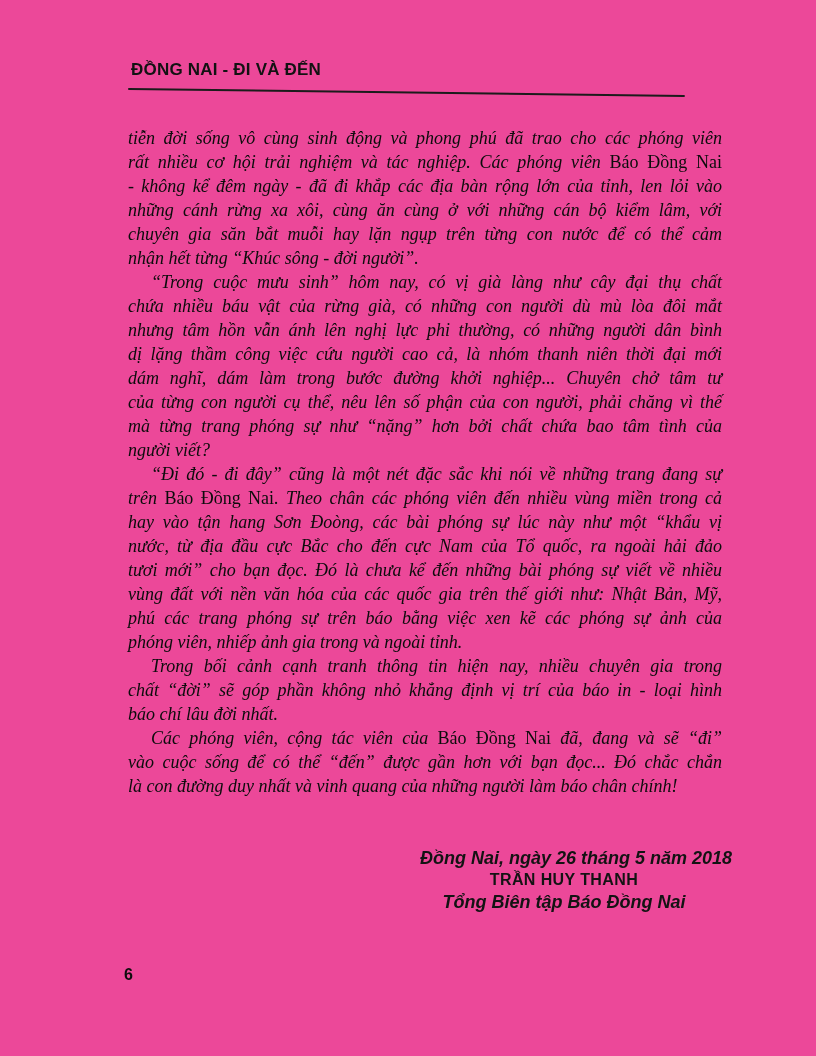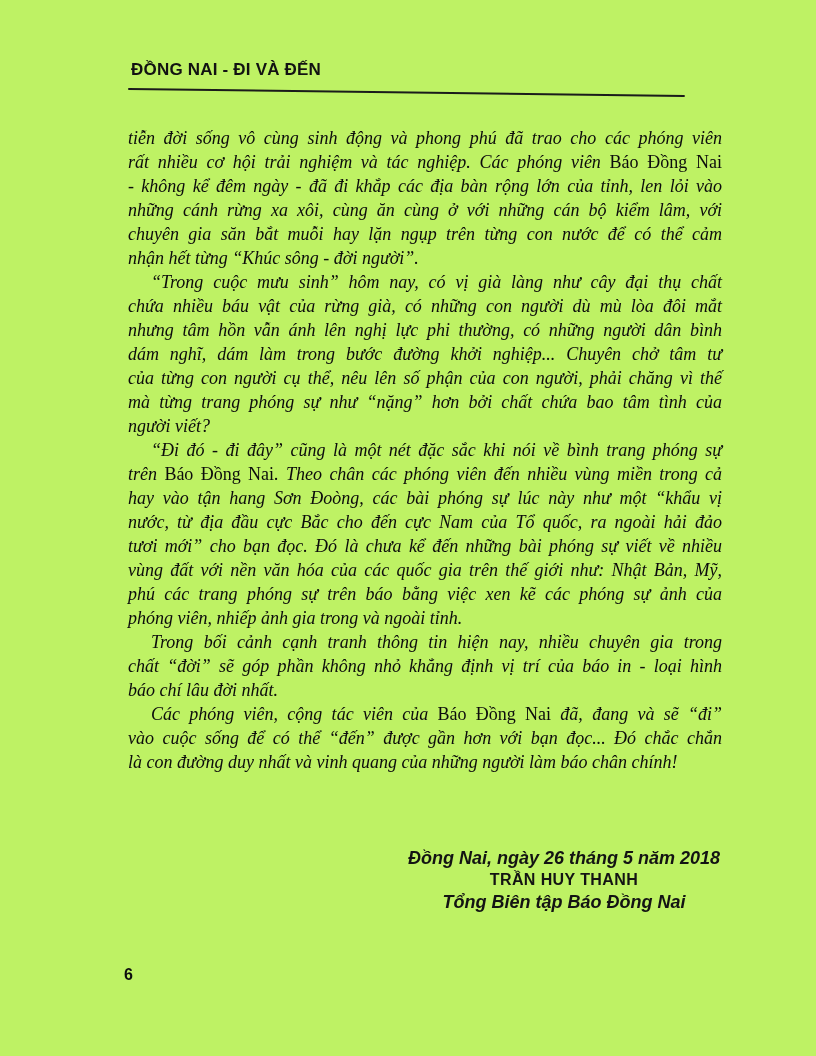--- a/index.html
+++ b/index.html
@@ -6,21 +6,21 @@
   body {
     width: 816px; height: 1056px;
     background: #ffffff;
     position: relative;
     font-family: "Liberation Serif", serif;
     color: #0d0d0d;
     overflow: hidden;
   }
   .page {
     position: absolute; inset: 0;
-    background: #bef264;
+    background: #ec4899;
   }
   .header-title {
     position: absolute; left: 131px; top: 60px;
     font-family: "Liberation Sans", sans-serif;
     font-weight: bold;
     font-size: 17px;
     letter-spacing: 0.2px;
     color: #121212;
     white-space: nowrap;
   }
@@ -57,20 +57,21 @@
     text-align: center;
     font-family: "Liberation Sans", sans-serif;
     color: #131313;
   }
   .sig-date {
     font-style: italic;
     font-weight: bold;
     font-size: 18px;
     line-height: 22px;
     white-space: nowrap;
+    text-align: right;
   }
   .sig-name {
     font-weight: bold;
     font-size: 16px;
     letter-spacing: 0.4px;
     line-height: 22px;
     white-space: nowrap;
   }
   .sig-role {
     font-style: italic;
@@ -102,27 +103,28 @@
         <div class="line">rất nhiều cơ hội trải nghiệm và tác nghiệp. Các phóng viên <span class="roman">Báo Đồng Nai</span></div>
         <div class="line">- không kể đêm ngày - đã đi khắp các địa bàn rộng lớn của tỉnh, len lỏi vào</div>
         <div class="line">những cánh rừng xa xôi, cùng ăn cùng ở với những cán bộ kiểm lâm, với</div>
         <div class="line">chuyên gia săn bắt muỗi hay lặn ngụp trên từng con nước để có thể cảm</div>
         <div class="line last">nhận hết từng “Khúc sông - đời người”.</div>
       </div>
       <div class="para indent">
         <div class="line">“Trong cuộc mưu sinh” hôm nay, có vị già làng như cây đại thụ chất</div>
         <div class="line">chứa nhiều báu vật của rừng già, có những con người dù mù lòa đôi mắt</div>
         <div class="line">nhưng tâm hồn vẫn ánh lên nghị lực phi thường, có những người dân bình</div>
+        <div class="line">dị lặng thầm công việc cứu người cao cả, là nhóm thanh niên thời đại mới</div>
         <div class="line">dám nghĩ, dám làm trong bước đường khởi nghiệp... Chuyên chở tâm tư</div>
         <div class="line">của từng con người cụ thể, nêu lên số phận của con người, phải chăng vì thế</div>
         <div class="line">mà từng trang phóng sự như “nặng” hơn bởi chất chứa bao tâm tình của</div>
         <div class="line last">người viết?</div>
       </div>
       <div class="para indent">
-        <div class="line">“Đi đó - đi đây” cũng là một nét đặc sắc khi nói về bình trang phóng sự</div>
+        <div class="line">“Đi đó - đi đây” cũng là một nét đặc sắc khi nói về những trang đang sự</div>
         <div class="line">trên <span class="roman">Báo Đồng Nai</span>. Theo chân các phóng viên đến nhiều vùng miền trong cả</div>
         <div class="line">hay vào tận hang Sơn Đoòng, các bài phóng sự lúc này như một “khẩu vị</div>
         <div class="line">nước, từ địa đầu cực Bắc cho đến cực Nam của Tổ quốc, ra ngoài hải đảo</div>
         <div class="line">tươi mới” cho bạn đọc. Đó là chưa kể đến những bài phóng sự viết về nhiều</div>
         <div class="line">vùng đất với nền văn hóa của các quốc gia trên thế giới như: Nhật Bản, Mỹ,</div>
         <div class="line">phú các trang phóng sự trên báo bằng việc xen kẽ các phóng sự ảnh của</div>
         <div class="line last">phóng viên, nhiếp ảnh gia trong và ngoài tỉnh.</div>
       </div>
       <div class="para indent">
         <div class="line">Trong bối cảnh cạnh tranh thông tin hiện nay, nhiều chuyên gia trong</div>

